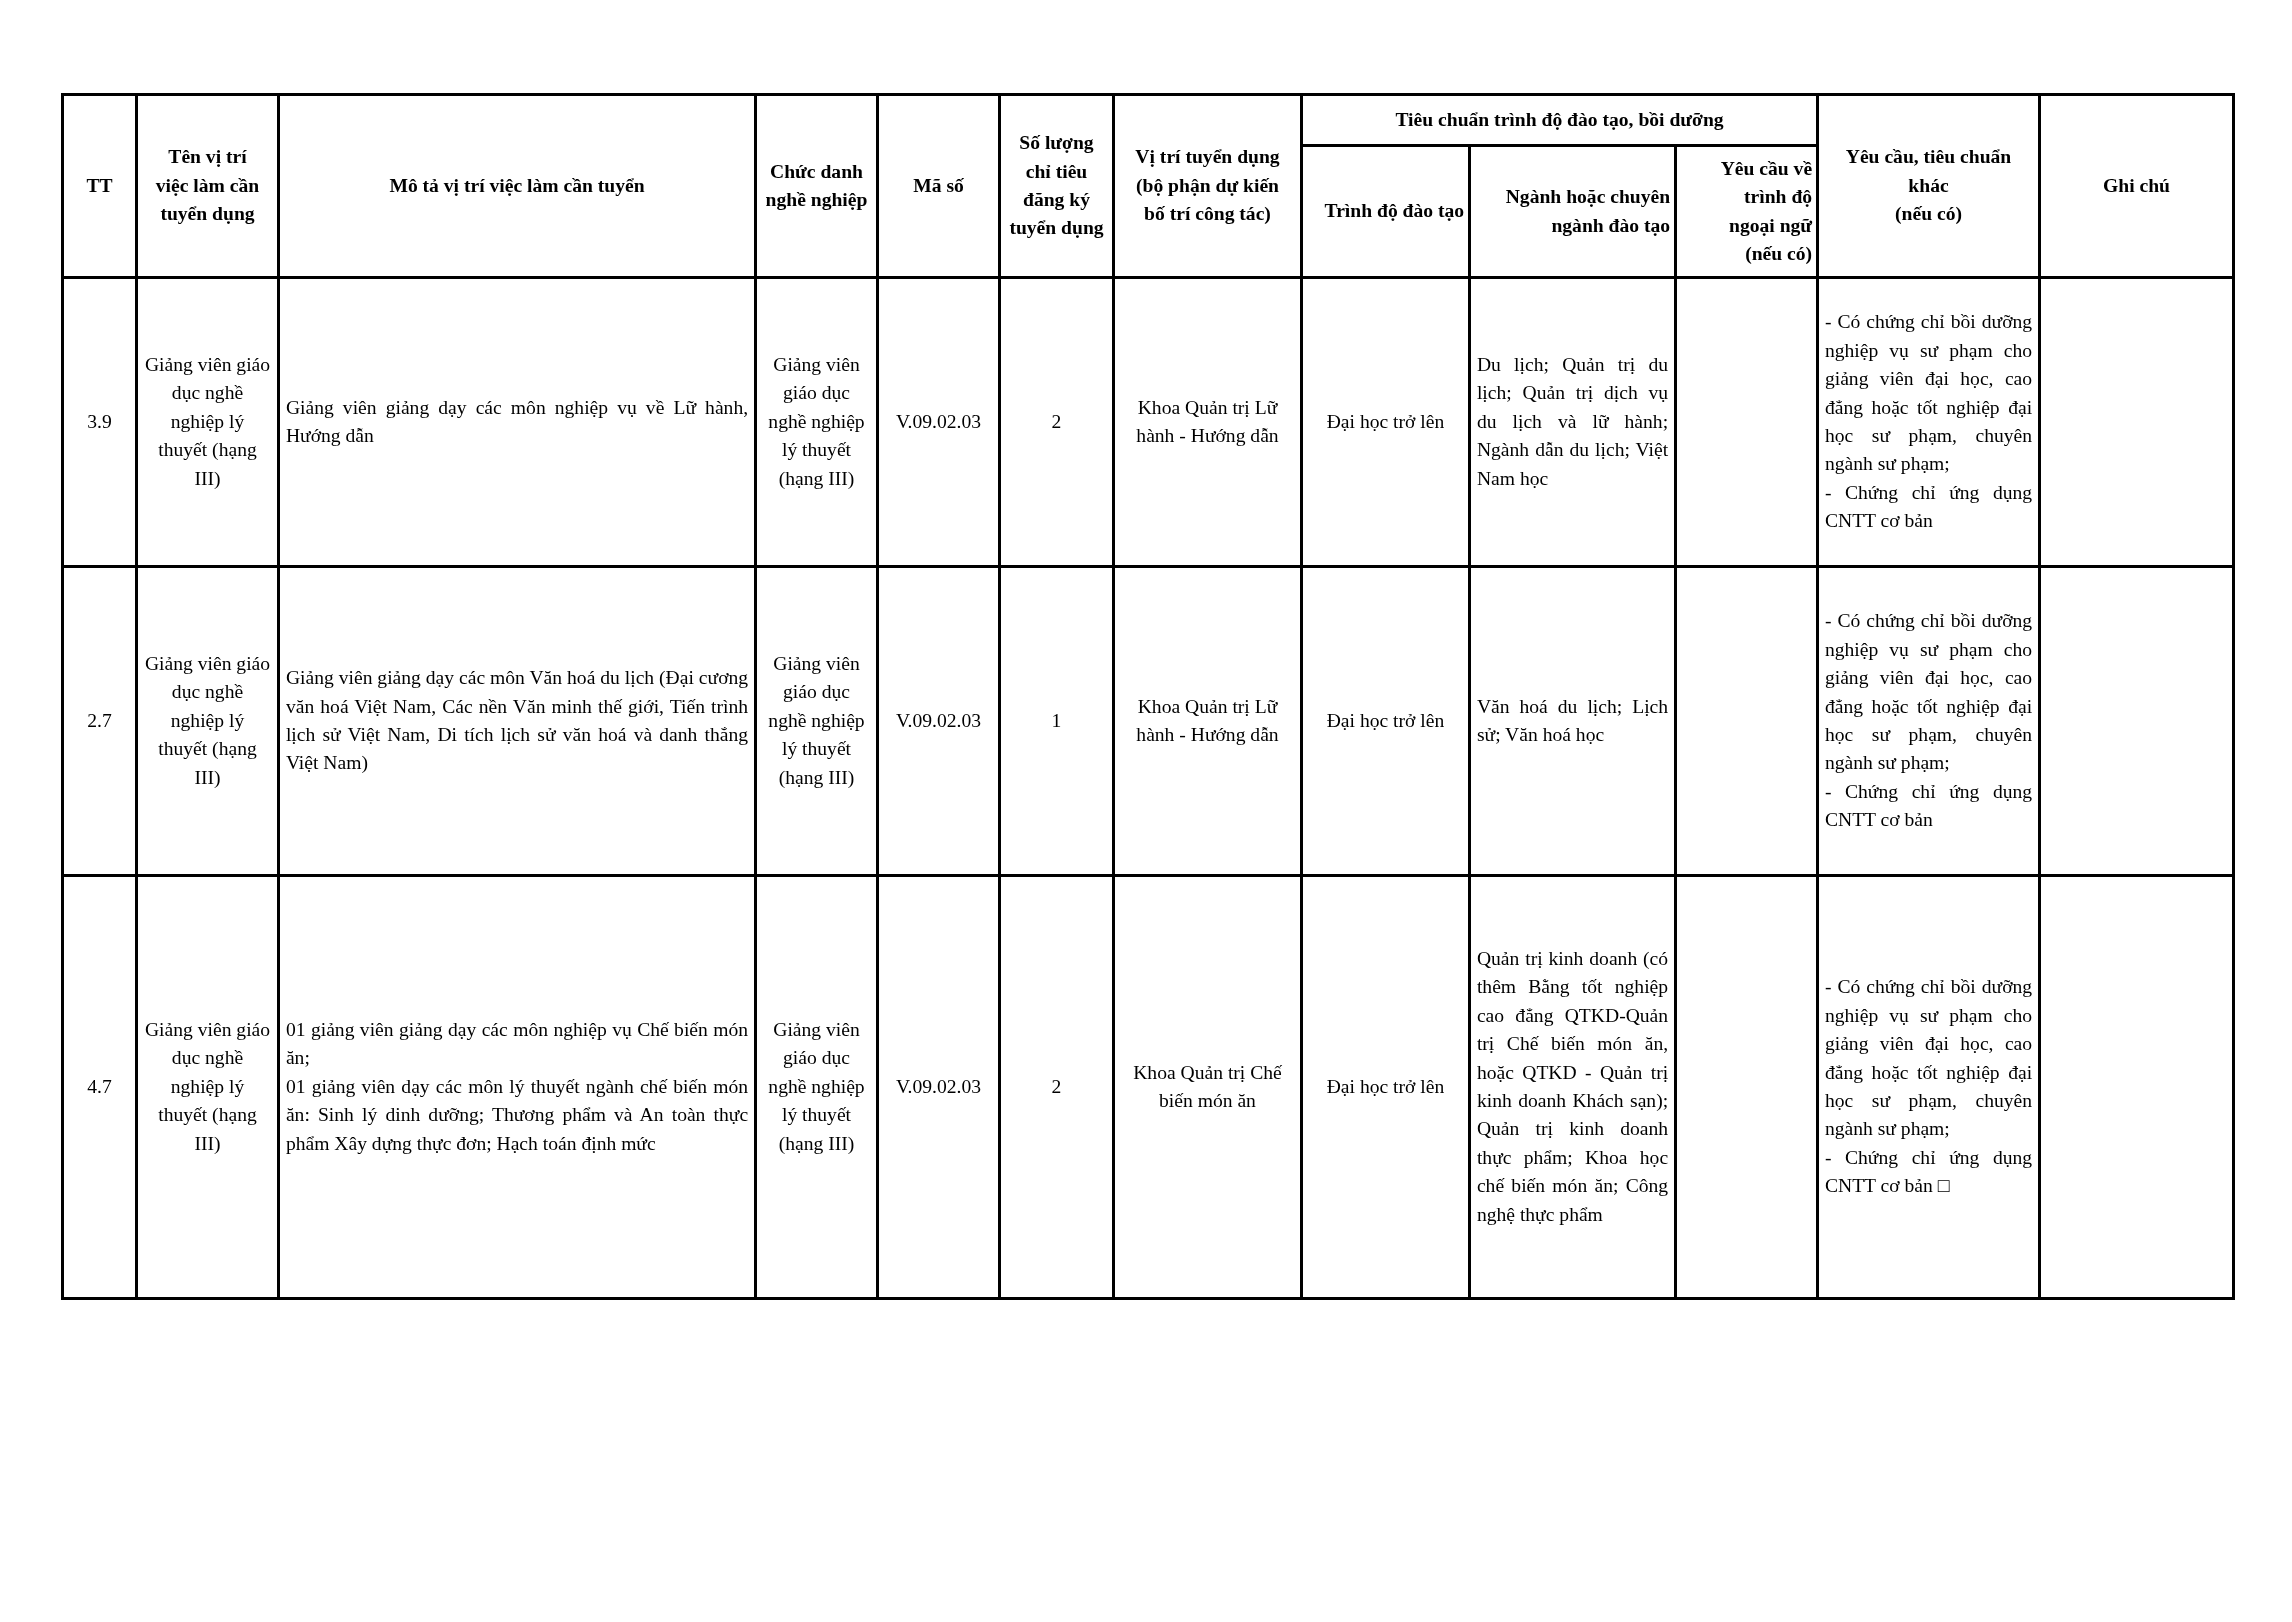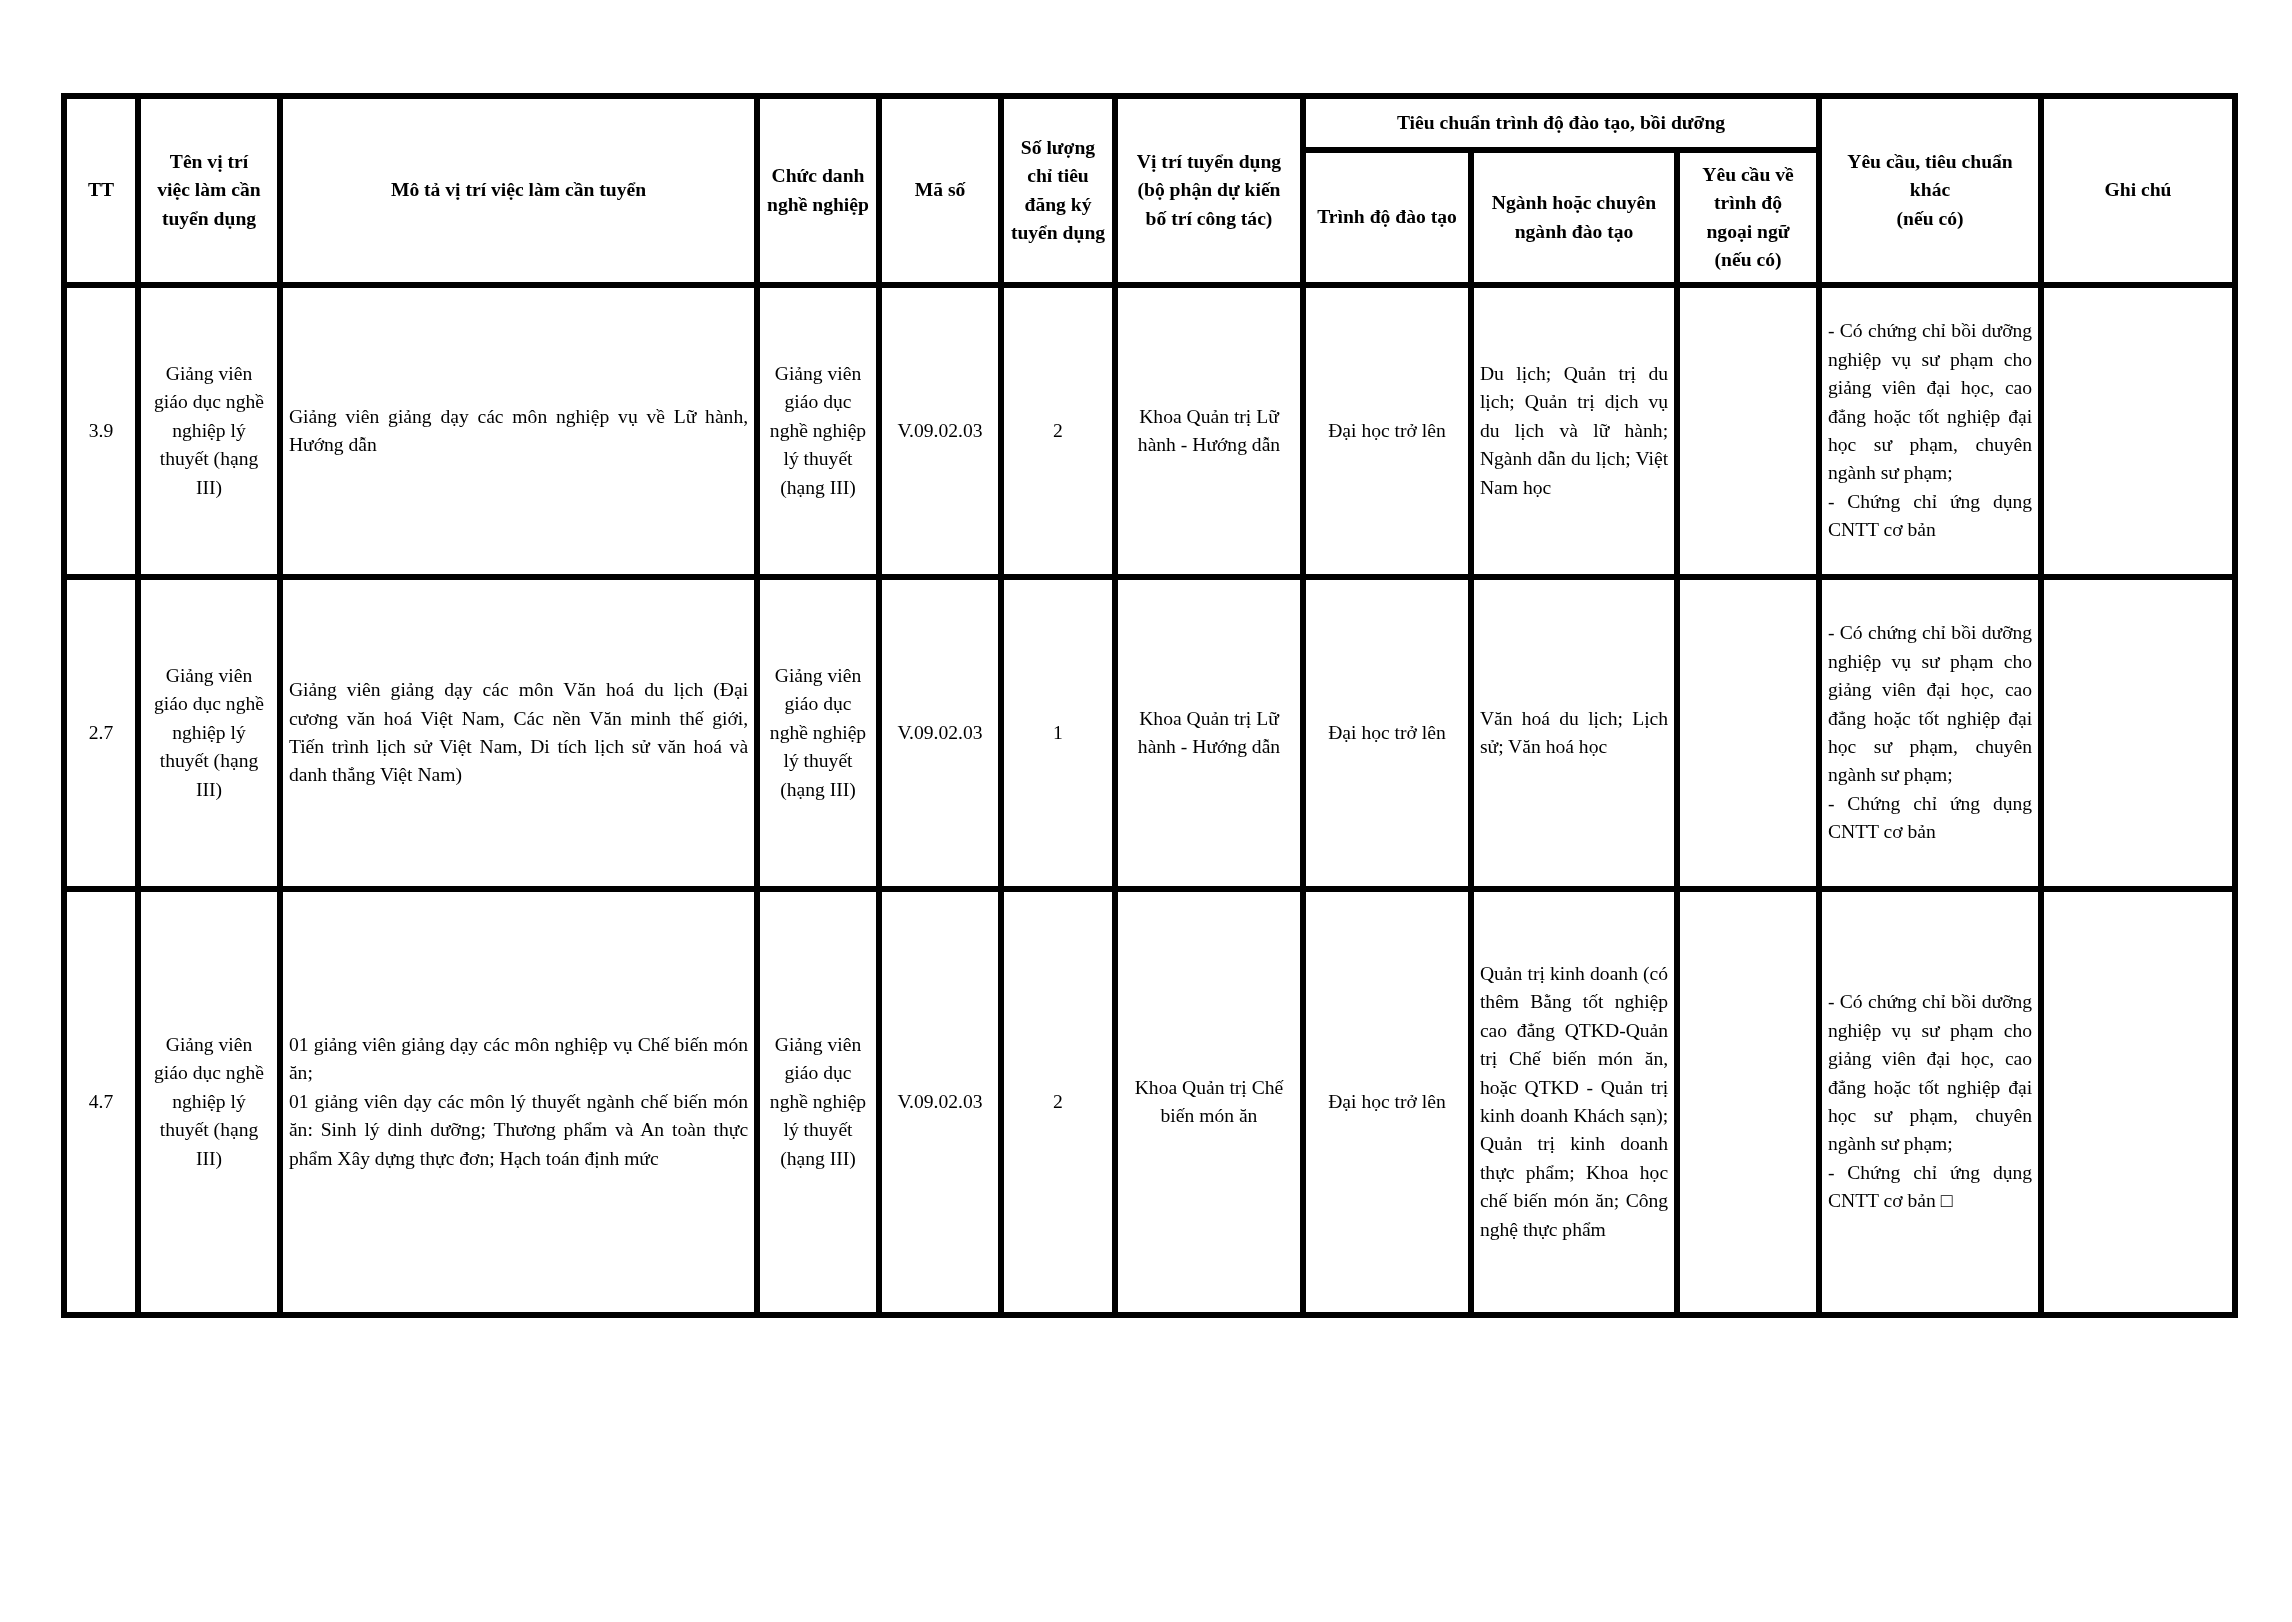--- a/index.html
+++ b/index.html
@@ -14,38 +14,38 @@
   table.doc {
     position: absolute;
     left: 61px;
     top: 93px;
     width: 2170px;
     border-collapse: collapse;
     table-layout: fixed;
     border: 2.9px solid #111;
   }
   table.doc th, table.doc td {
-    border: 6px solid #000000;
+    border: 3px solid #000000;
     vertical-align: middle;
     font-size: 19.6px;
     line-height: 1.45;
     white-space: pre-line;
     overflow: hidden;
     padding: 2px 5.9px;
     margin-top: 16px;
   }
   table.doc th {
     font-weight: bold;
     text-align: center;
     padding: 2px 3.9px;
   }
   td.ctr { text-align: center; }
   td.jst { text-align: justify; text-justify: inter-word; padding: 3.9px 8.8px; font-family: Liberation Serif, serif; }
   tr.group-row th { height: 44px; }
-  tr.sub-row th { height: 125px; }
+  tr.sub-row th { height: 125px; text-align: right; }
   tr.r1 td { height: 282px; }
   tr.r2 td { height: 302px; }
   tr.r3 td { height: 416px; }
 </style>
 </head>
 <body>
 
 <div class="page">
   <table class="doc">
     <colgroup>

